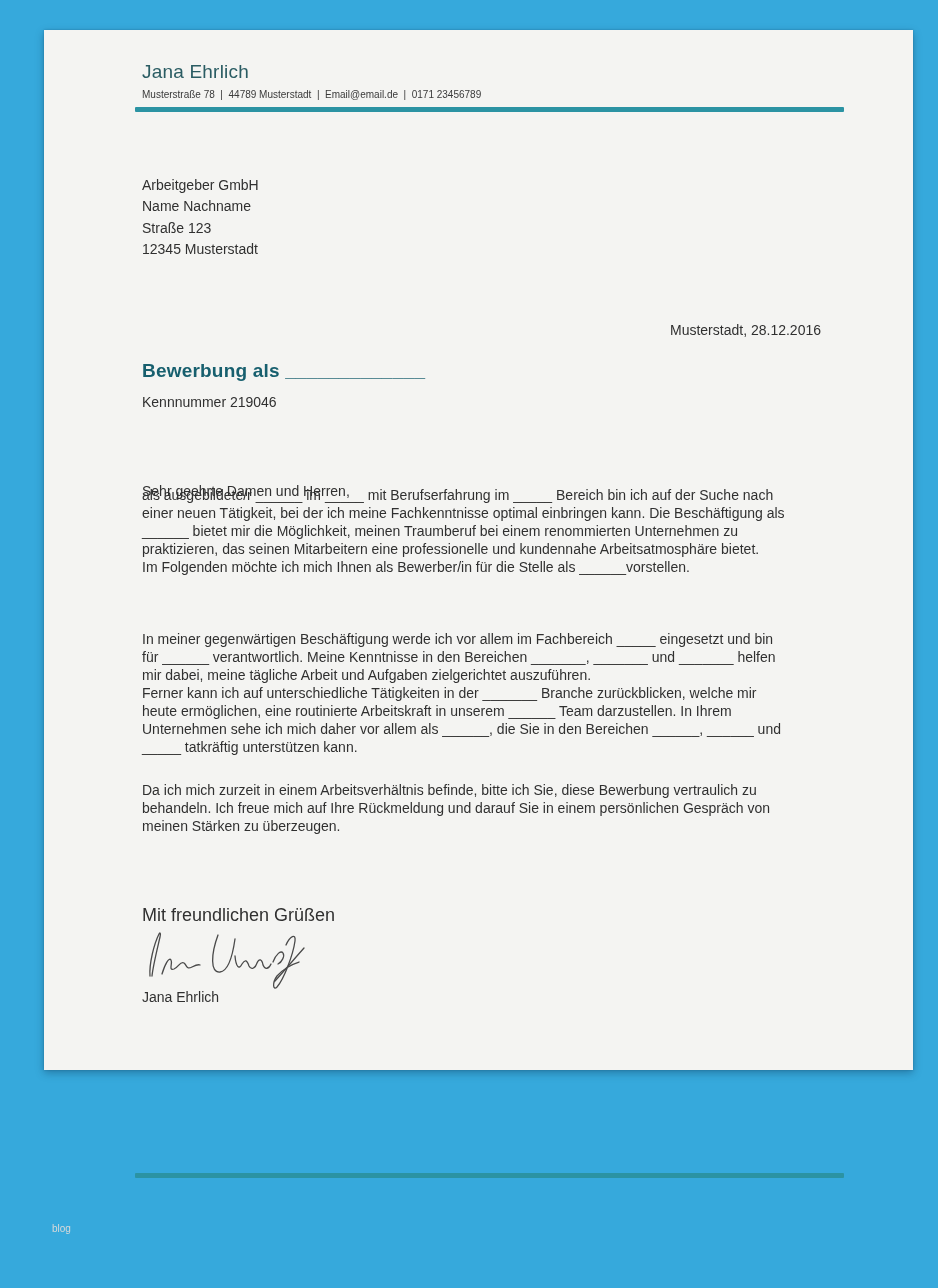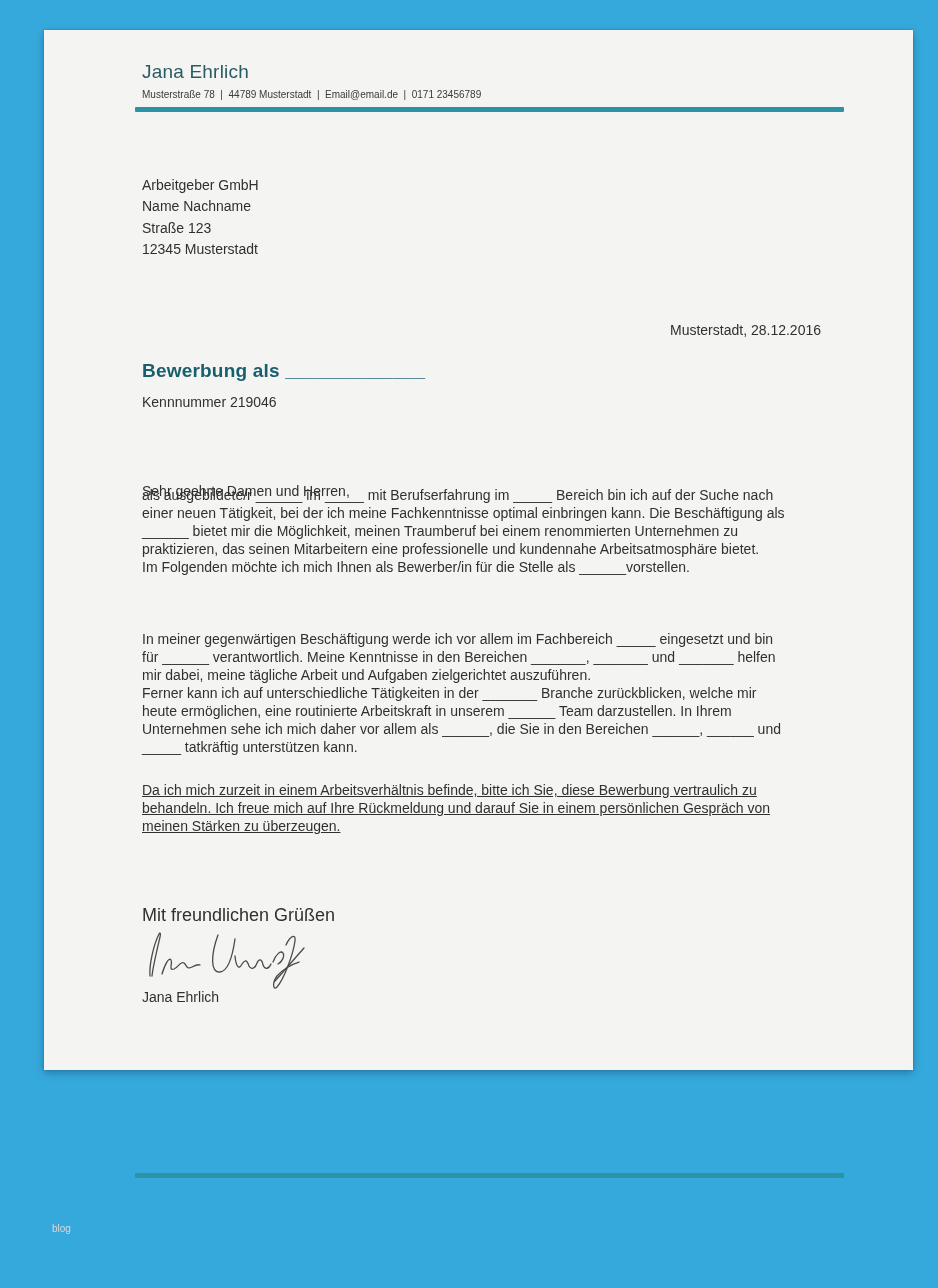--- a/index.html
+++ b/index.html
@@ -95,21 +95,21 @@
   .para {
     position: absolute;
     left: 98px;
     width: 722px;
     font-size: 14px;
     line-height: 18px;
     white-space: pre-line;
   }
   .para-1 { top: 456px; }
   .para-2 { top: 582px; margin-top: 18px; }
-  .para-3 { top: 751px; text-decoration: underline; }
+  .para-3 { top: 751px; }
 
   .regards {
     position: absolute;
     left: 98px;
     top: 875px;
     font-size: 18px;
   }
   .signature {
     position: absolute;
     left: 92px;

